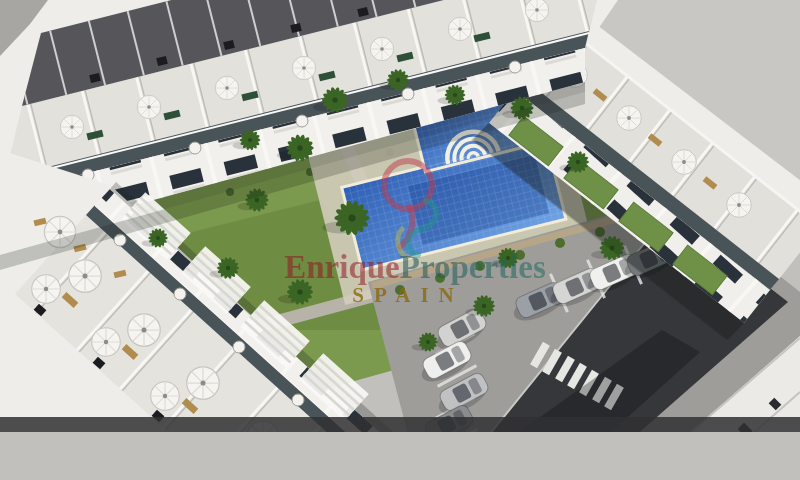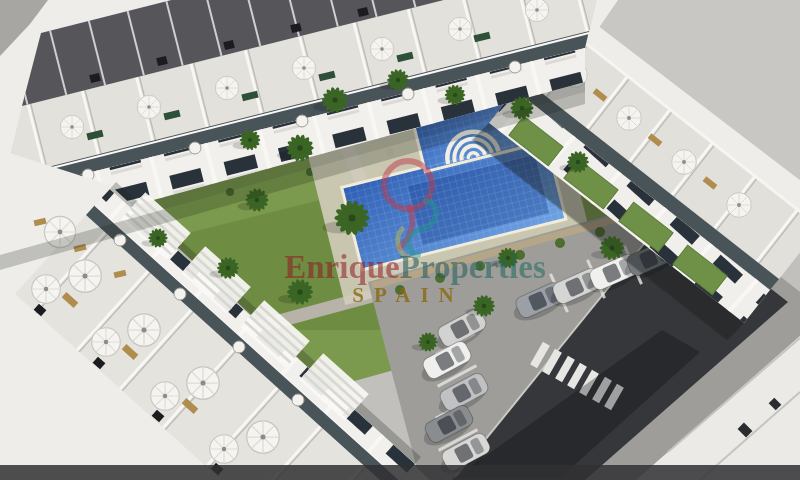--- a/index.html
+++ b/index.html
@@ -1,17 +1,17 @@
 <!DOCTYPE html>
 <html><head>
 <meta charset="utf-8">
 <style>
   html,body{margin:0;padding:0;}
   body{width:800px;height:480px;overflow:hidden;background:#c2c0bd;font-family:"DejaVu Sans",sans-serif;}
-  .stage{position:relative;width:800px;height:480px;overflow:hidden;}
+  .stage{position:relative;width:800px;height:432px;overflow:hidden;}
   .stage svg{display:block;}
   .stamp-bar{
     position:absolute;left:0;right:0;bottom:0;height:15px;
     background:rgba(48,48,51,0.85);
     color:#d6d6d6;font-size:9.5px;line-height:15px;
     padding-left:3px;white-space:pre;letter-spacing:0.2px;
     font-family:"DejaVu Sans",sans-serif;z-index:5;
   }
 </style>
 </head>

